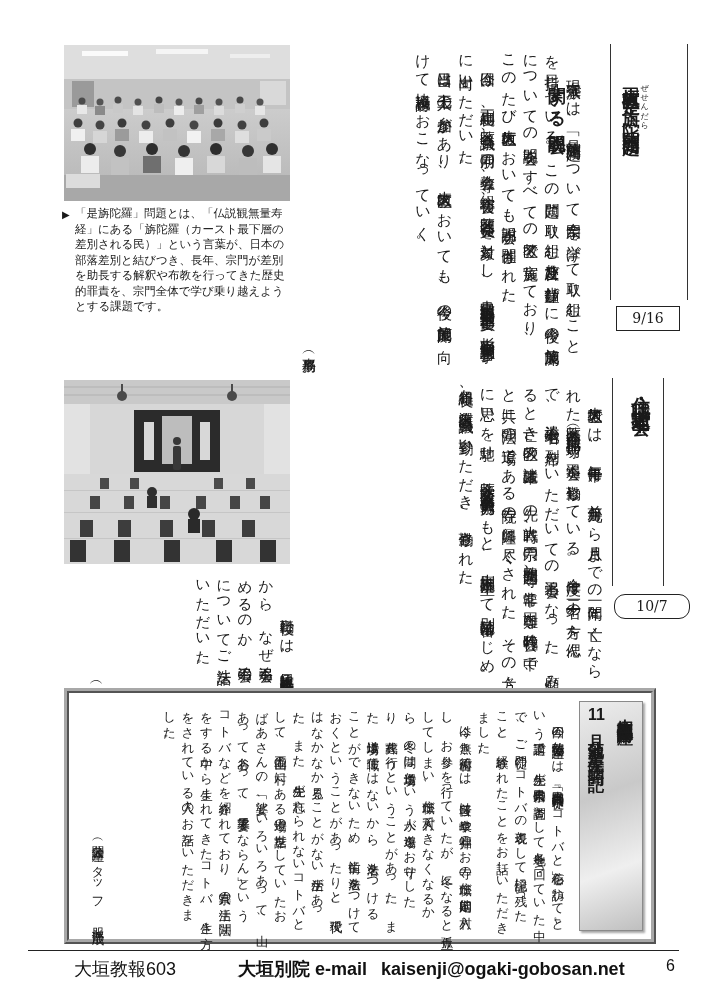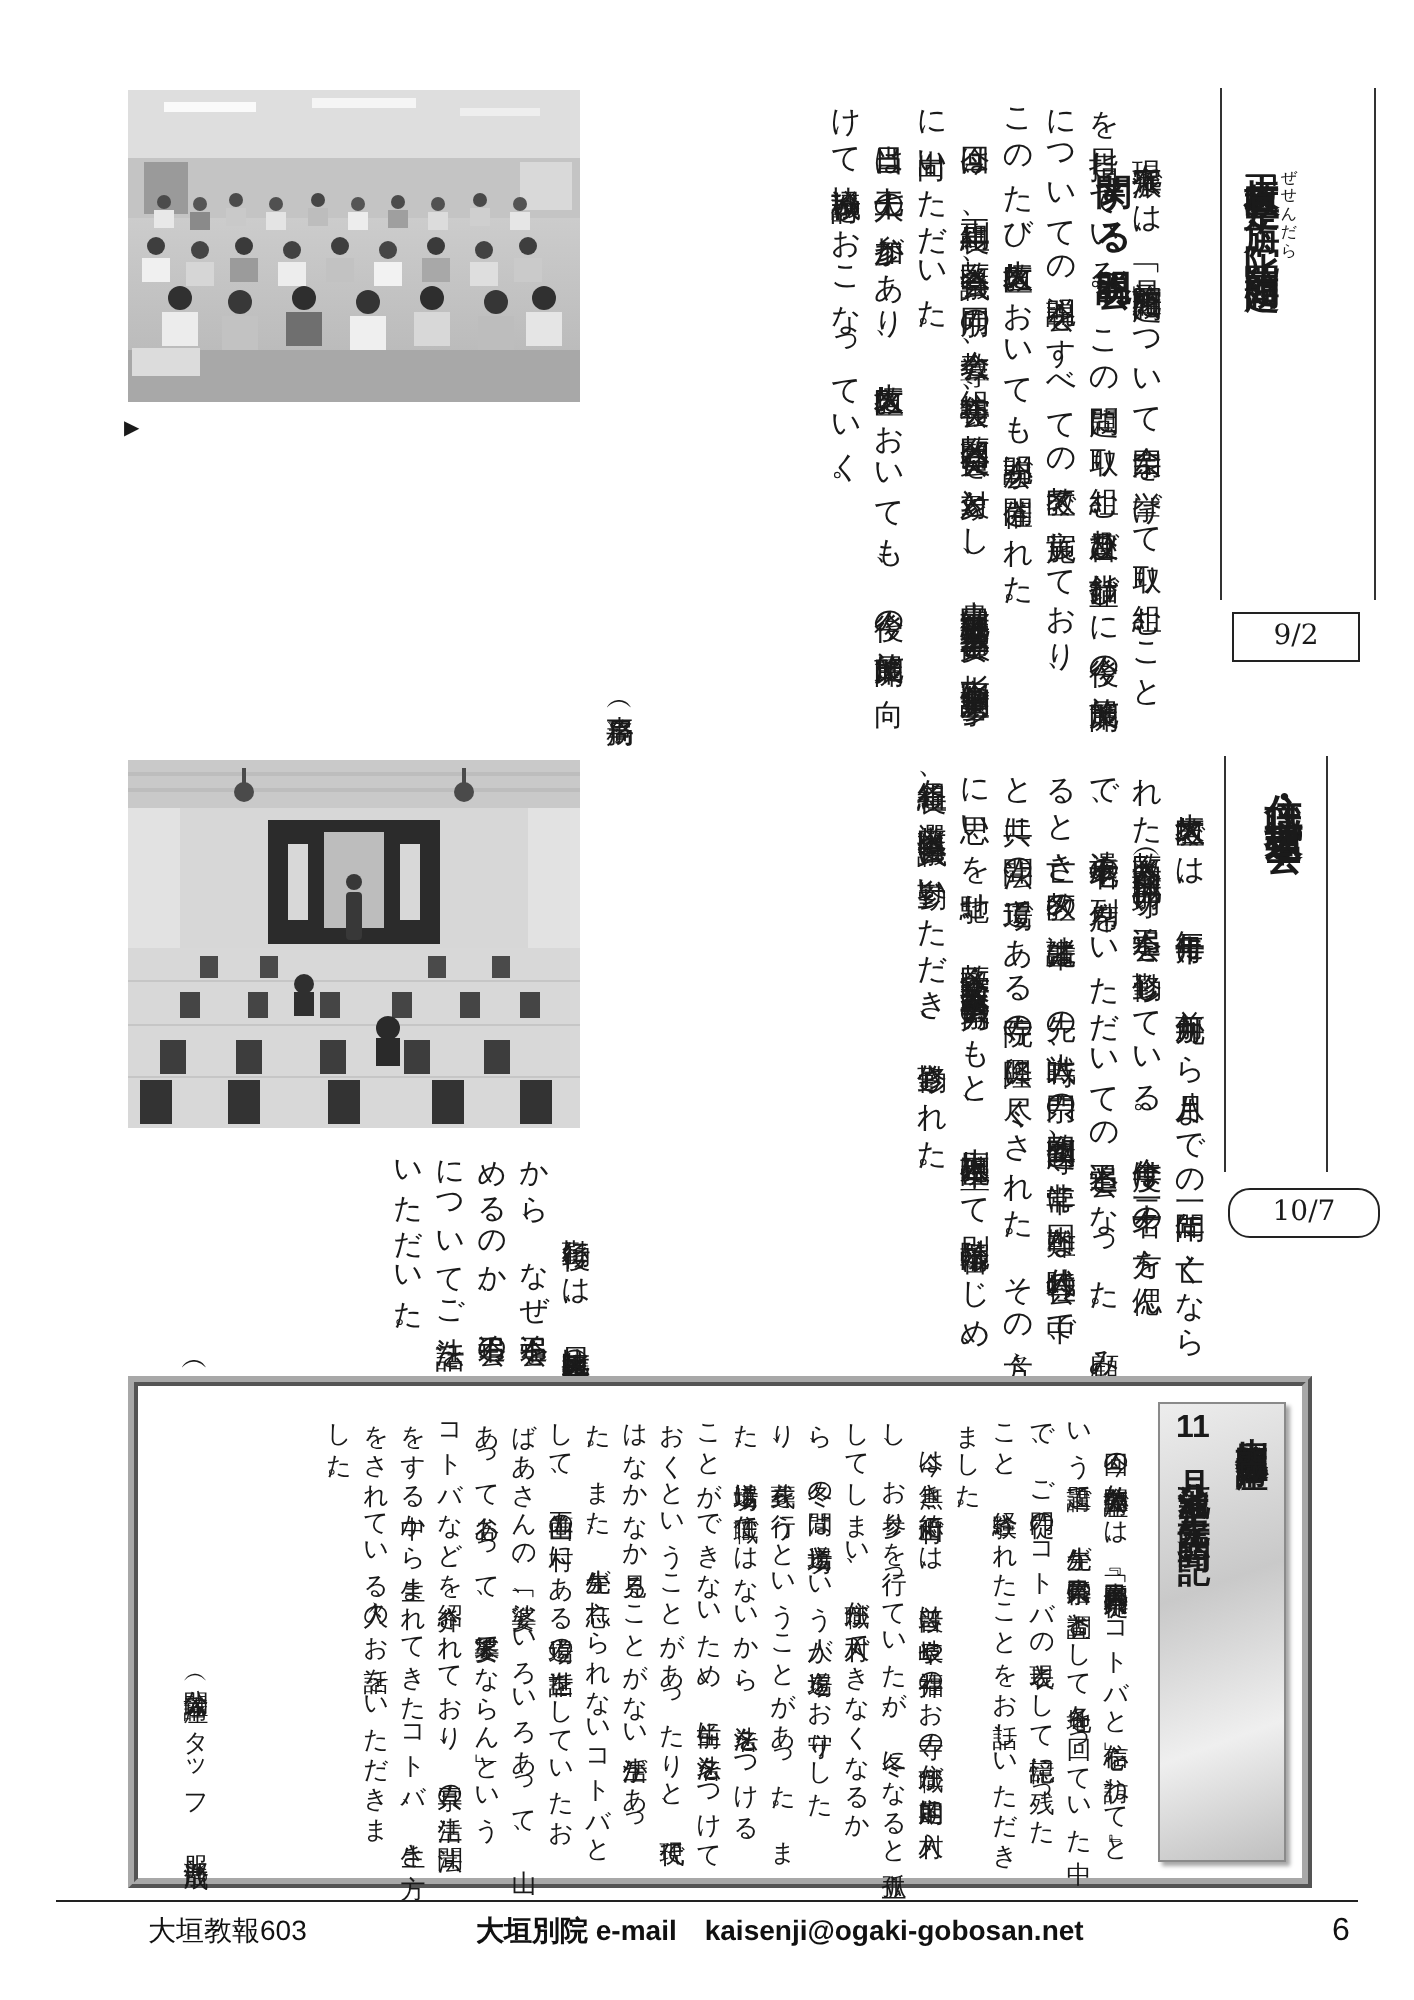--- a/index.html
+++ b/index.html
@@ -47,37 +47,37 @@
     border:1px solid #8a8a8a;box-shadow:2px 2px 2px rgba(0,0,0,.35);
     font-weight:700;font-size:16px;letter-spacing:1px;line-height:29px;
     writing-mode:vertical-rl;padding:4px 2px;box-sizing:border-box;}
   .tcy{text-combine-upright:all;}
   #box3-body{position:absolute;top:10px;bottom:10px;left:18px;right:84px;
     font-size:12.5px;letter-spacing:0.7px;line-height:18.5px;}
   #byline3{left:20px;bottom:14px;font-size:12.5px;}
 
   
   #footer-rule{left:28px;top:950px;width:651px;height:1px;background:#222;}
-  .footer-text{top:957px;font-size:14px;color:#111;}
+  .footer-text{top:957px;font-size:18px;color:#111;}
   #footer-issue{left:74px;}
   #footer-mail{left:238px;font-weight:bold;}
   #footer-mail .sep{display:inline-block;width:14px;}
   #footer-page{left:666px;font-size:16px;}
 </style>
 </head>
 <body>
 
 <section>
 
   <h2 class="abs a1-title vflow gothic" style="margin:0;">
     <span>大垣教区「</span><ruby><span>是旃陀羅</span><rt>ぜせんだら</rt></ruby><span>」問題に</span><br>
     <span>関する説明会</span>
   </h2>
 
-  <div id="date1" class="abs date-box">9/2</div>
+  <div id="date1" class="abs date-box">9/16</div>
 
   <div id="body1" class="abs vflow a-body" style="position:absolute;">
     <span>現在宗派では、「是旃陀羅」問題について全宗門を挙げて取り組むことを目指している。この問題に取り組む趣旨及び指針並びに今後の施策展開についての説明会をすべての教区で実施しており、このたび大垣教区においても説明会が開催された。
 　今回は、正副組長、教区会議員、同朋の会教導、組坊守会長、教区門徒会員を対象とし、中山量純解放運動推進本部委員と杉山寧企画調整局参事に出向いただいた。
 　当日は七十三人の参加があり、大垣教区においても、今後の施策展開に向けて協議検討をおこなっていく。</span>
     <span id="byline1" class="byline">（事務局）</span>
   </div>
 
   <svg id="photo1" class="abs" width="226" height="156" viewBox="0 0 226 156" role="img">
     <defs>
@@ -154,20 +154,21 @@
         <rect x="175" y="113" width="18" height="17" fill="#bdbdbd"></rect>
       <circle cx="208" cy="104" r="6" fill="#303030"></circle>
         <rect x="199" y="111" width="18" height="17" fill="#e5e5e5"></rect>
     </g>
     <rect x="0" y="130" width="226" height="26" fill="#a8a8a8"></rect>
     <rect x="2" y="129" width="34" height="14" fill="#dcdcdc"></rect>
   </svg>
 
   <figcaption id="caption1" class="abs gothic" style="position:absolute;">
     <span class="marker">▶</span>
+    <span>「是旃陀羅」問題とは、「仏説観無量寿経」にある「旃陀羅（カースト最下層の差別される民）」という言葉が、日本の部落差別と結びつき、長年、宗門が差別を助長する解釈や布教を行ってきた歴史的罪責を、宗門全体で学び乗り越えようとする課題です。</span>
   </figcaption>
 
 </section>
 
 <section>
 
   <h2 class="abs a2-title vflow gothic" style="margin:0;">住職・坊守追弔会</h2>
 
   <div id="date2" class="abs date-box">10/7</div>
 

